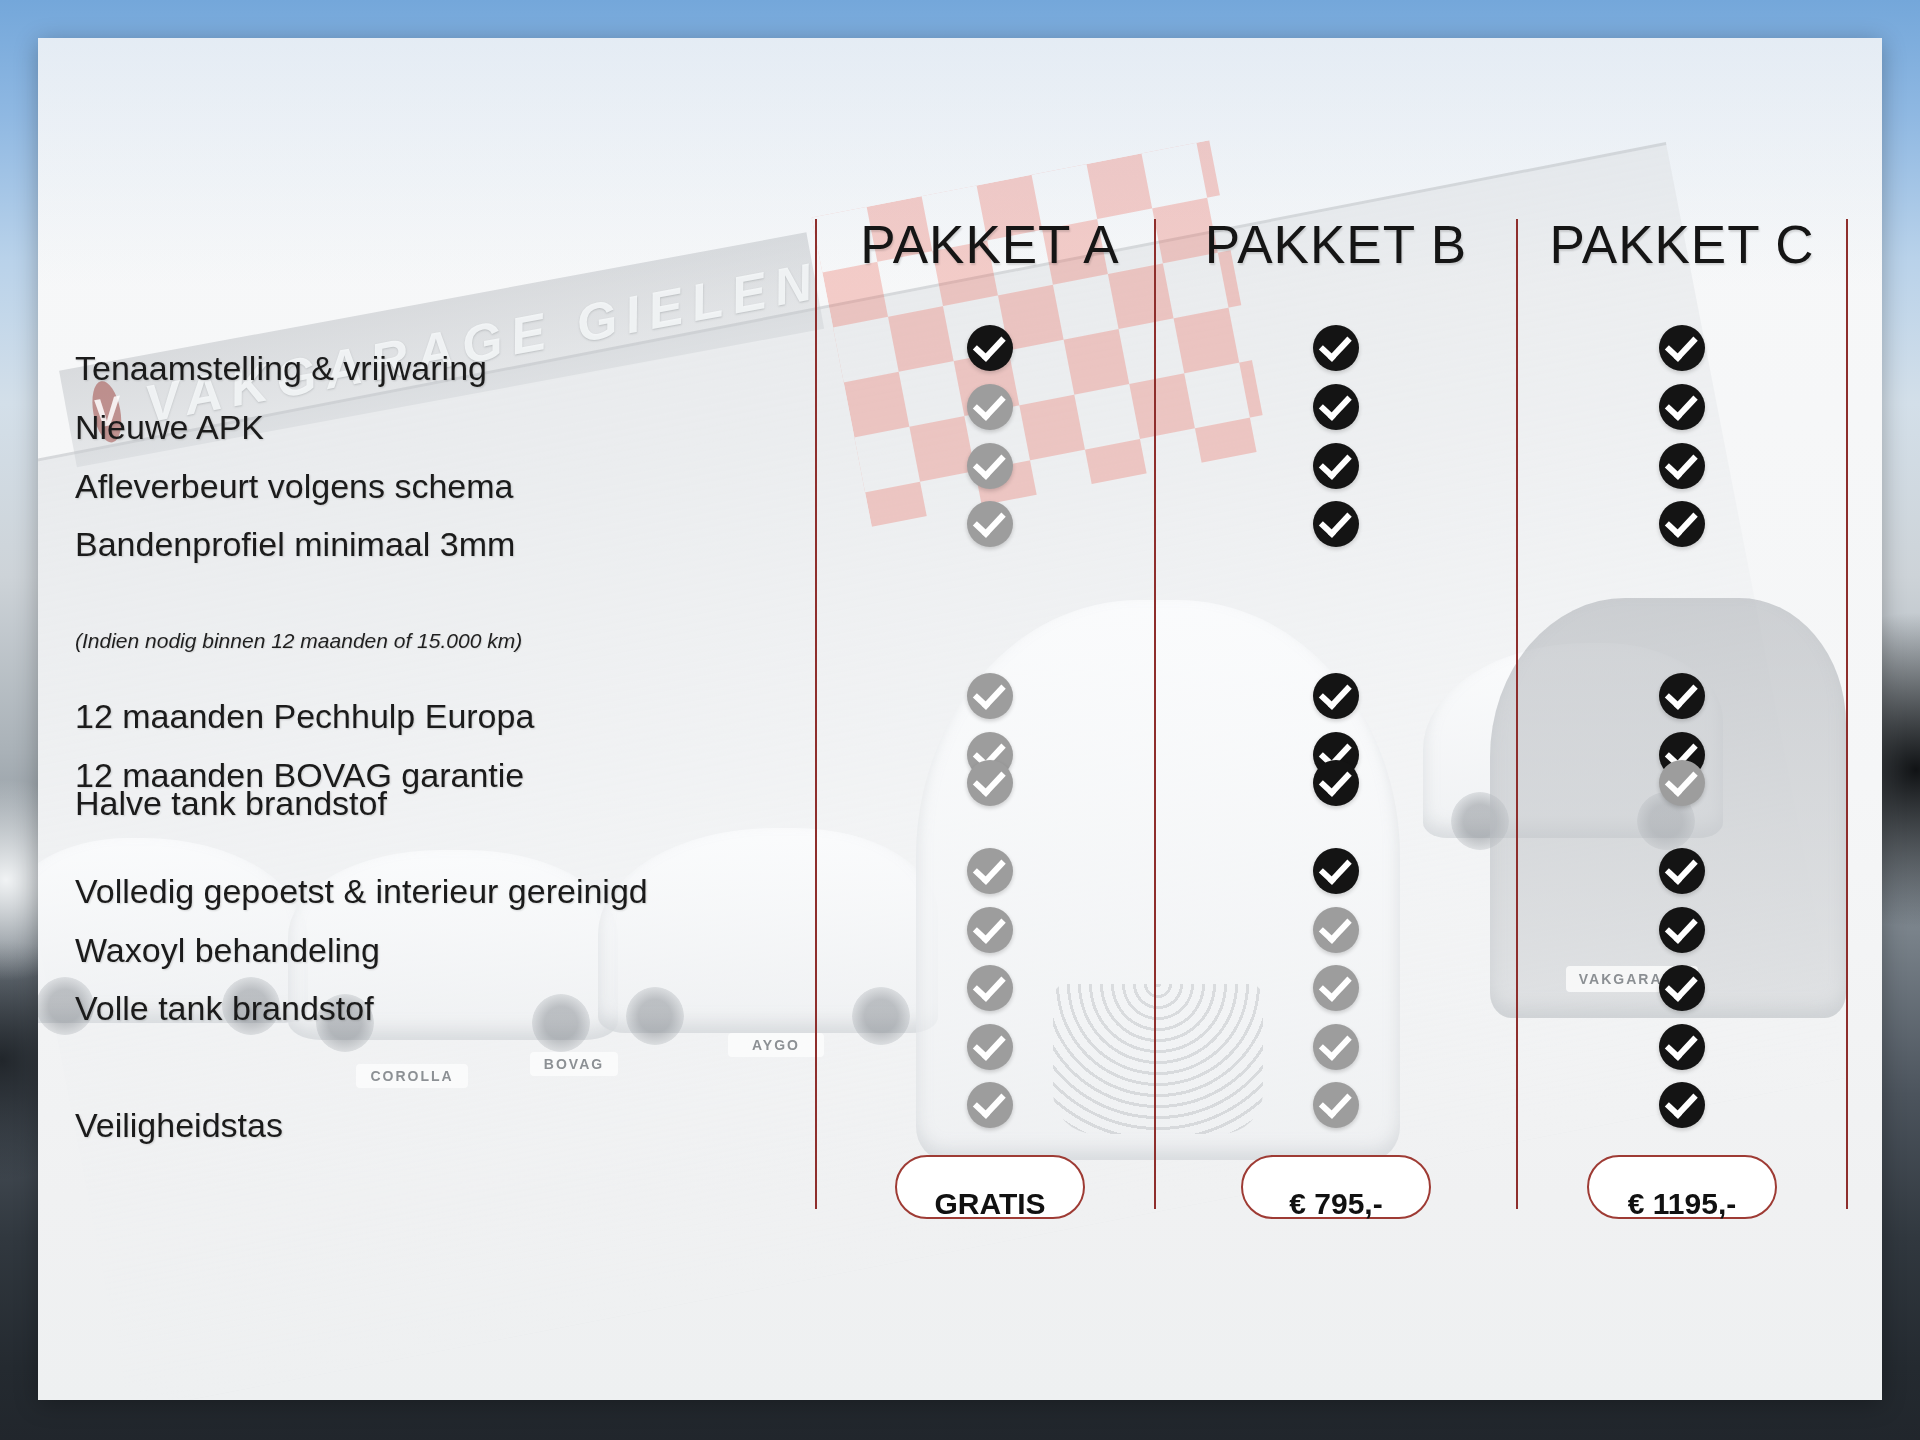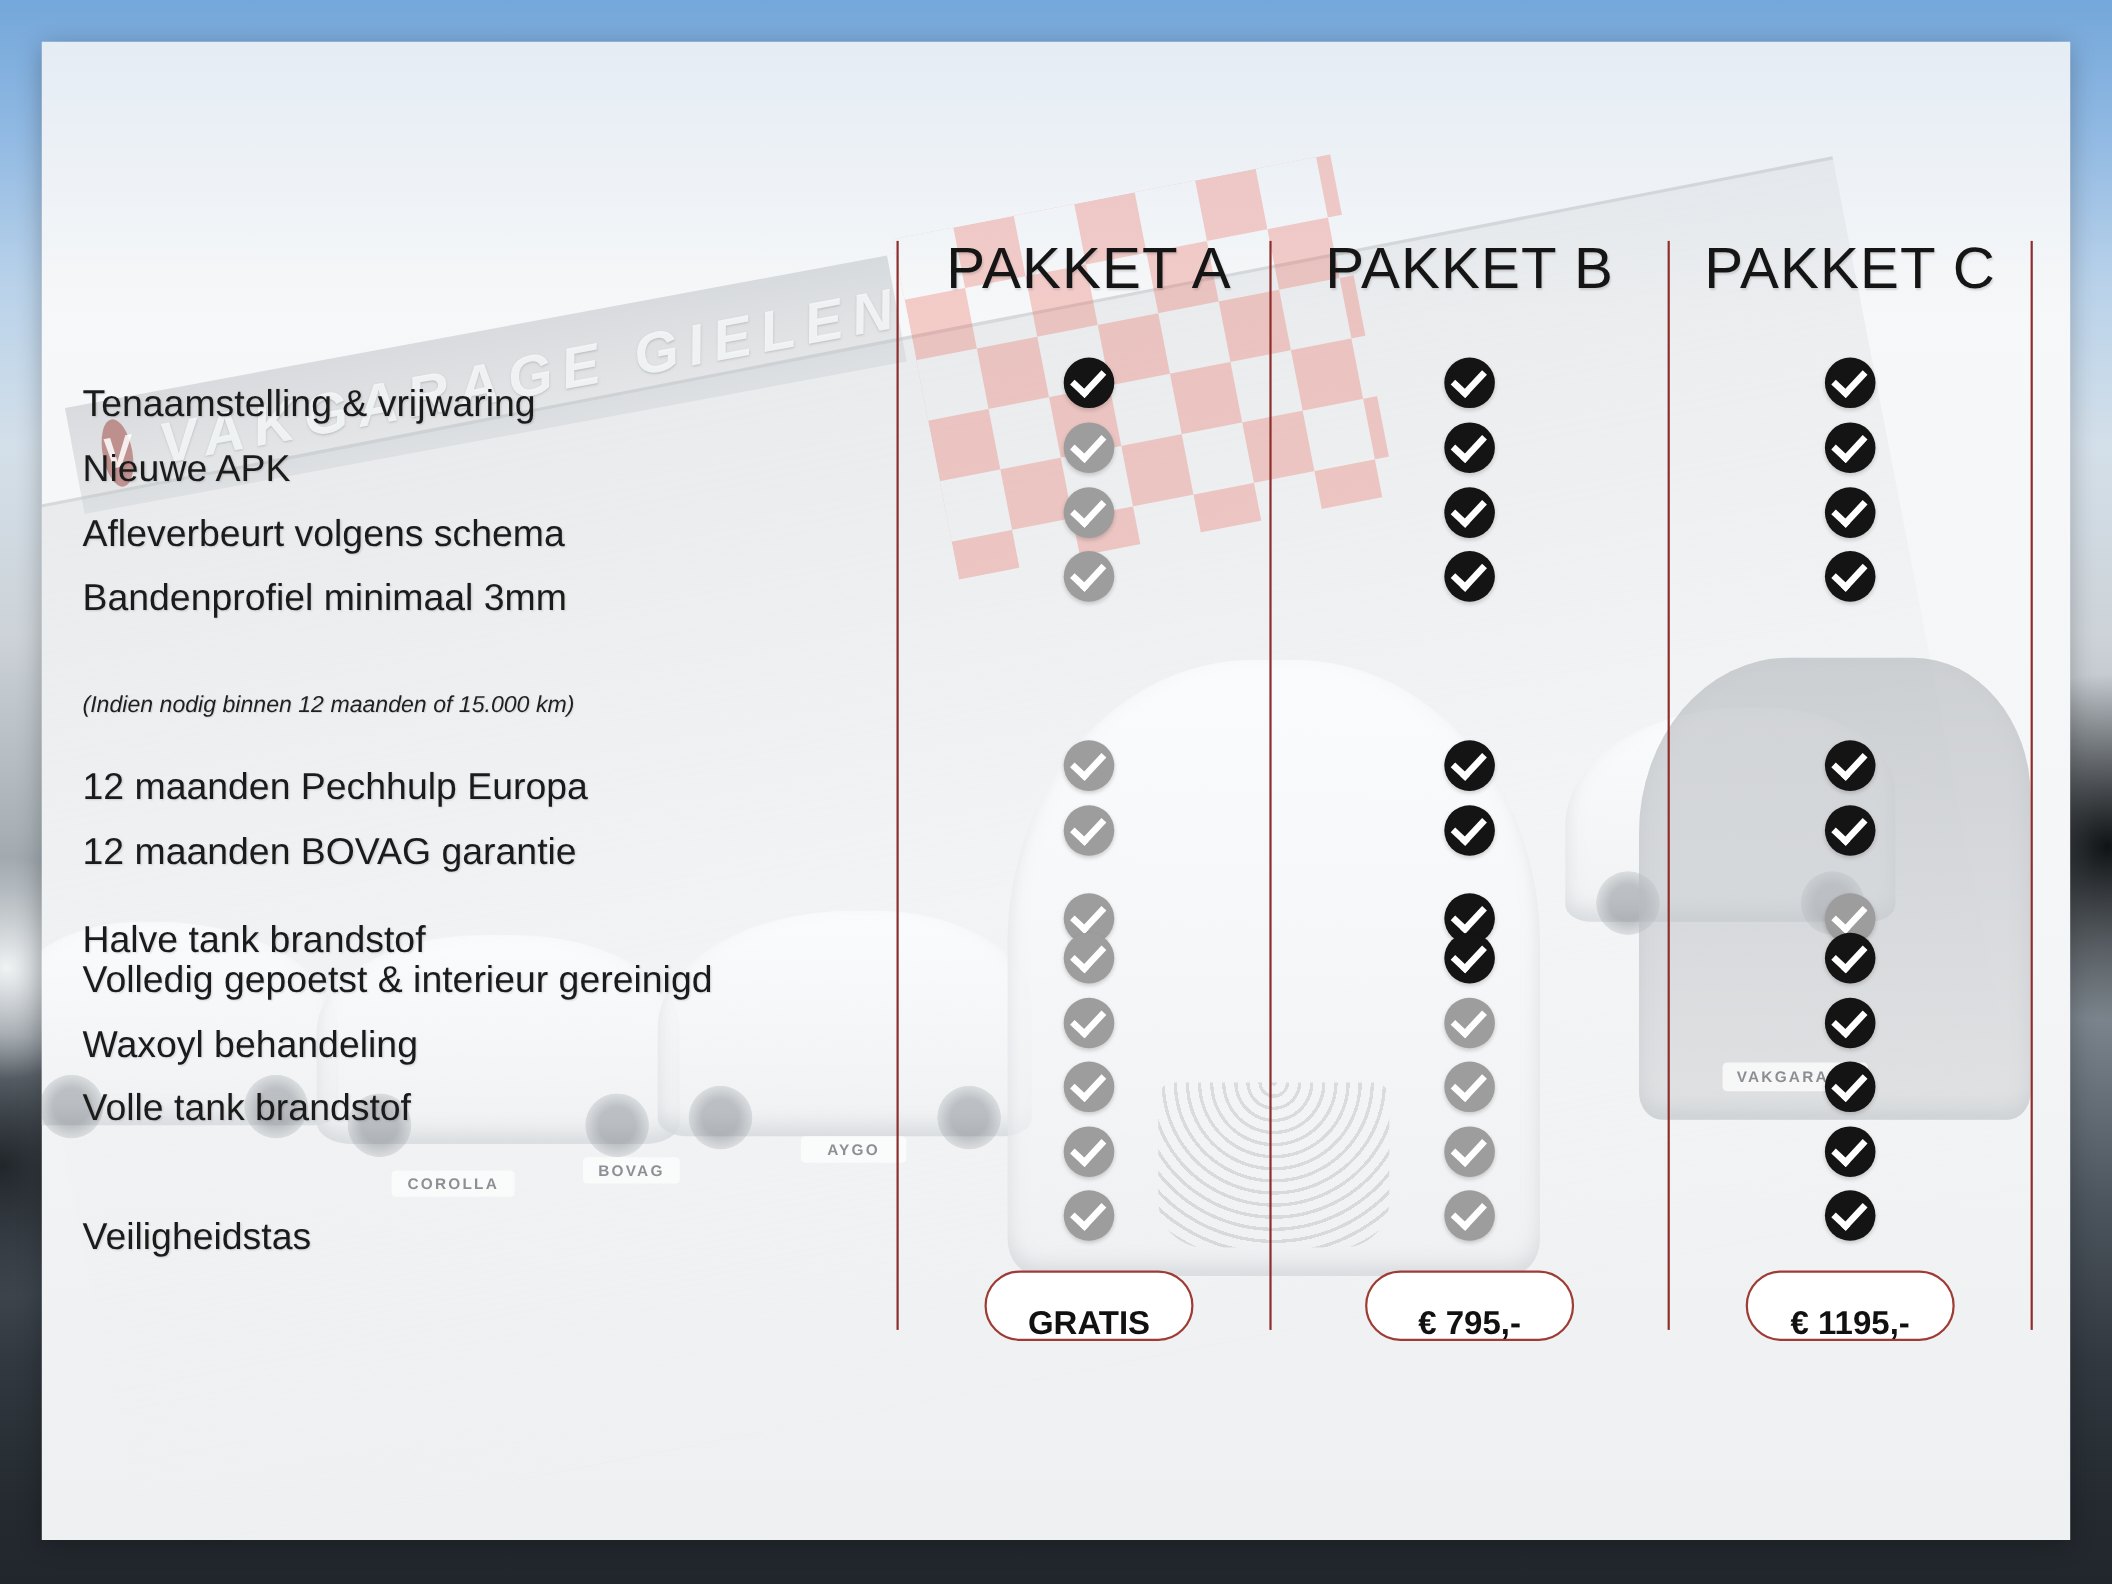--- a/index.html
+++ b/index.html
@@ -135,21 +135,21 @@
       <span class="check a" data-state="no"></span>
       <span class="check b" data-state="yes"></span>
       <span class="check c" data-state="yes"></span>
     </div>
     <div class="row" style="top:688px">
       <span class="flabel">12 maanden BOVAG garantie</span>
       <span class="check a" data-state="no"></span>
       <span class="check b" data-state="yes"></span>
       <span class="check c" data-state="yes"></span>
     </div>
-    <div class="row" style="top:768px">
+    <div class="row" style="top:716px">
       <span class="flabel">Halve tank brandstof</span>
       <span class="check a" data-state="no"></span>
       <span class="check b" data-state="yes"></span>
       <span class="check c" data-state="no"></span>
     </div>
     <div class="row" style="top:804px">
       <span class="flabel">Volledig gepoetst &amp; interieur gereinigd</span>
       <span class="check a" data-state="no"></span>
       <span class="check b" data-state="yes"></span>
       <span class="check c" data-state="yes"></span>

